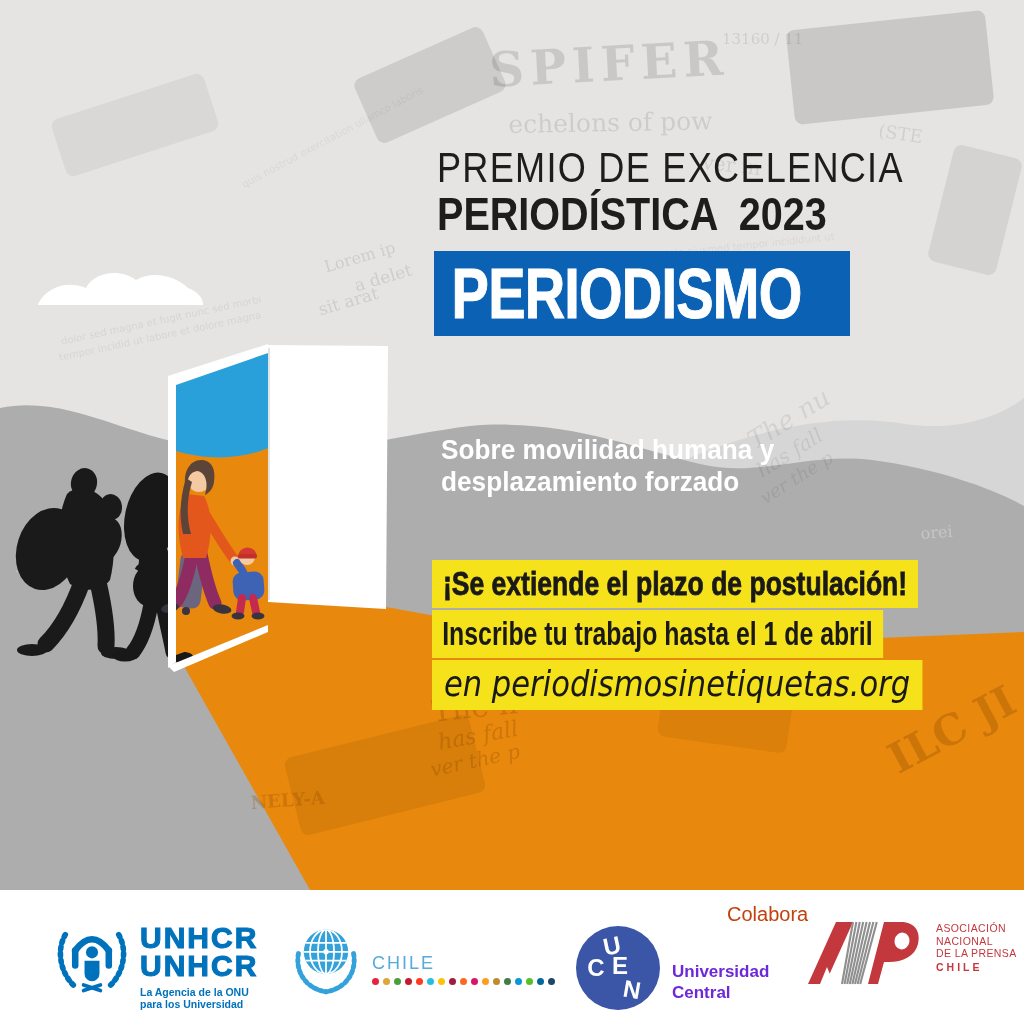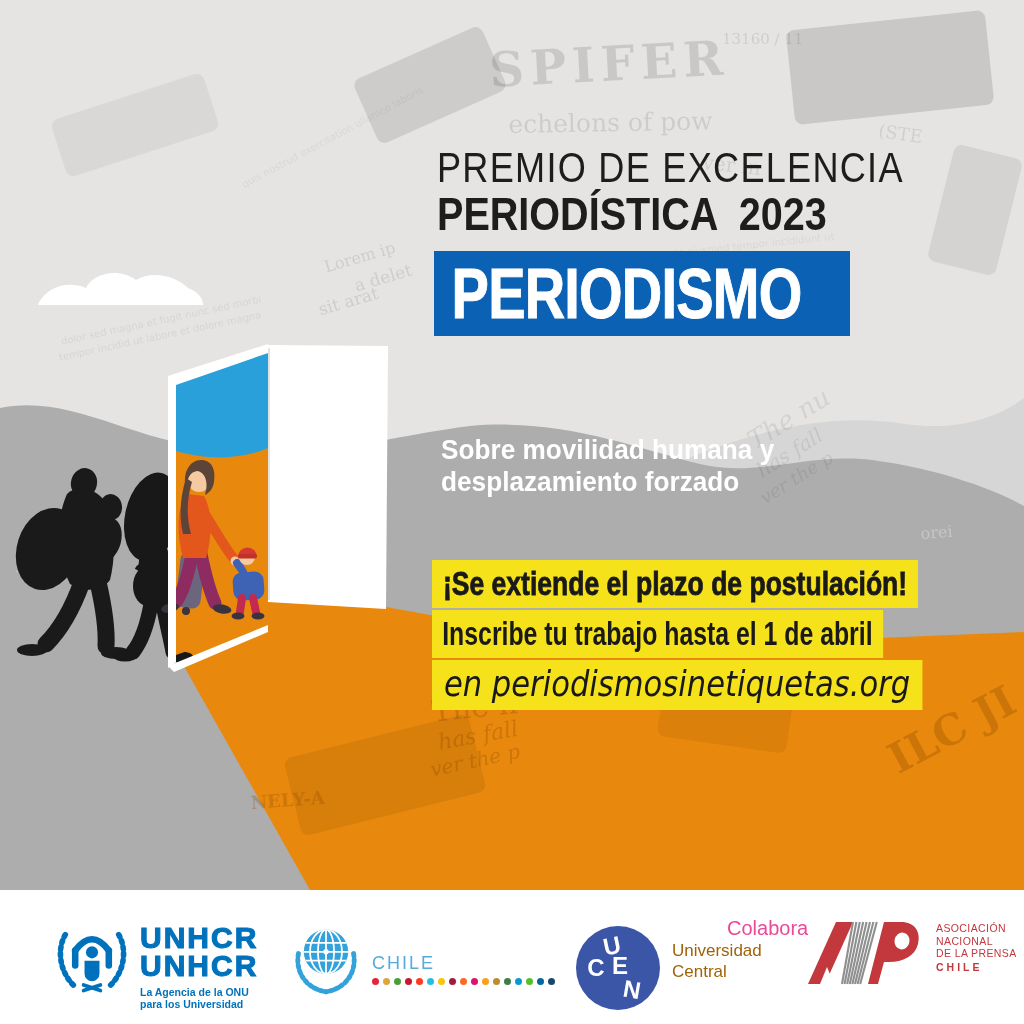--- a/index.html
+++ b/index.html
@@ -35,22 +35,22 @@
   .unhcr-emblem{left:50px;top:25px;}
   .unhcr-word{left:140px;top:34px;color:#0072BC;font-weight:700;font-size:30px;line-height:28px;
               letter-spacing:2px;-webkit-text-stroke:1.1px #0072BC;}
   .unhcr-tag{left:140px;top:96px;color:#0072BC;font-size:10.5px;font-weight:700;line-height:12px;}
   .un-emblem{left:286px;top:28px;}
   .un-name{left:372px;top:40px;color:#1F96D4;font-size:20px;font-weight:700;letter-spacing:.5px;}
   .un-country{left:372px;top:63px;color:#56AADC;font-size:18px;letter-spacing:2px;}
   #sdg-dots{left:372px;top:88px;position:absolute;display:flex;}
   .dot{width:7px;height:7px;border-radius:50%;margin-right:4px;display:inline-block;}
   .ucen-emblem{left:576px;top:36px;}
-  .ucen-name{left:672px;top:50px;font-size:17px;font-weight:400;color:#a16207;line-height:21px;}
-  .colabora{left:727px;top:27px;font-size:20px;color:#ec4899;}
+  .ucen-name{left:672px;top:71px;font-size:17px;font-weight:700;color:#6d28d9;line-height:21px;}
+  .colabora{left:727px;top:13px;font-size:20px;color:#c2410c;}
   .anp-emblem{left:806px;top:28px;}
   .anp-text{left:936px;top:32px;color:#C2383D;font-size:10.5px;line-height:12.5px;letter-spacing:.4px;}
   .anp-chile{font-weight:700;letter-spacing:3px;margin-top:1px;}
 </style>
 </head>
 <body>
 
 <div class="canvas">
 
   <div id="texture-layer">

